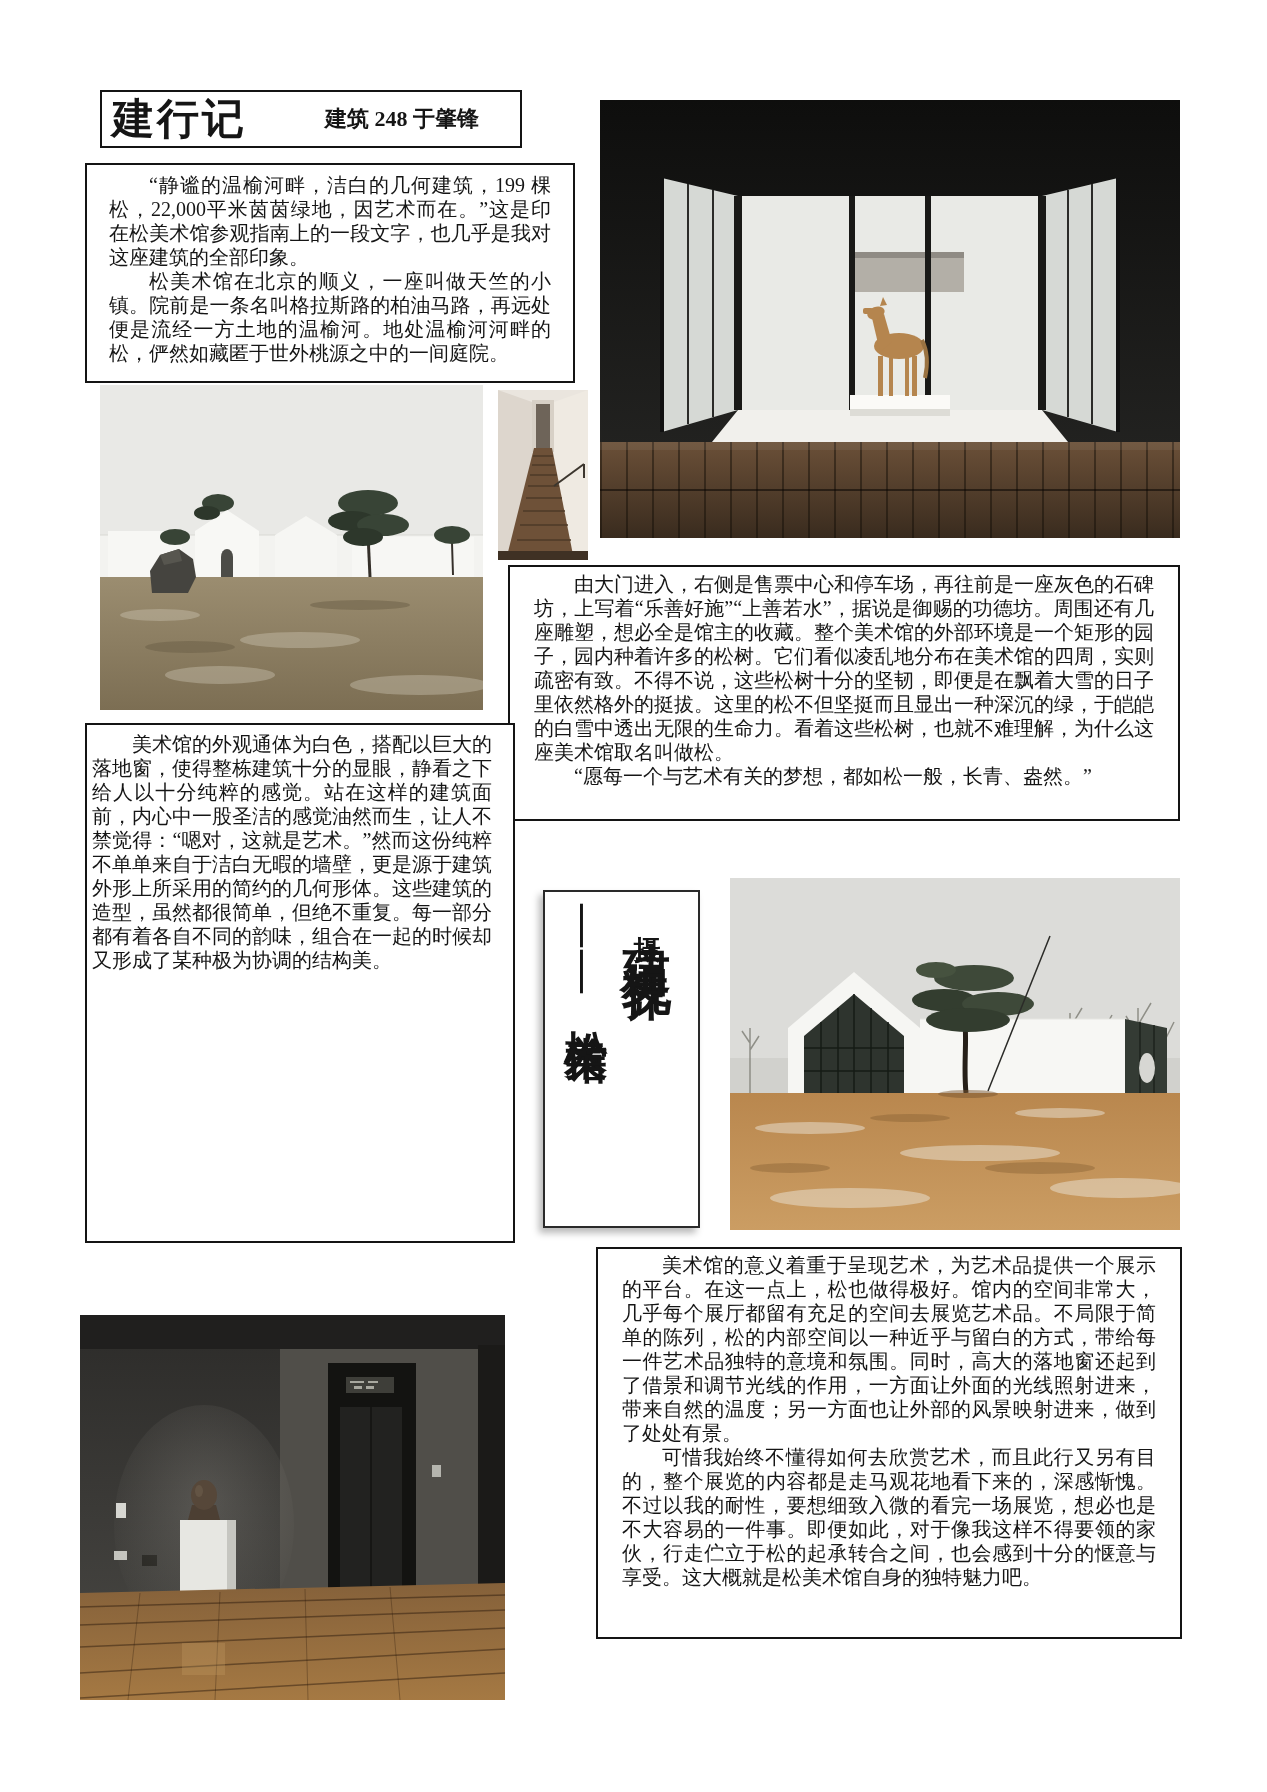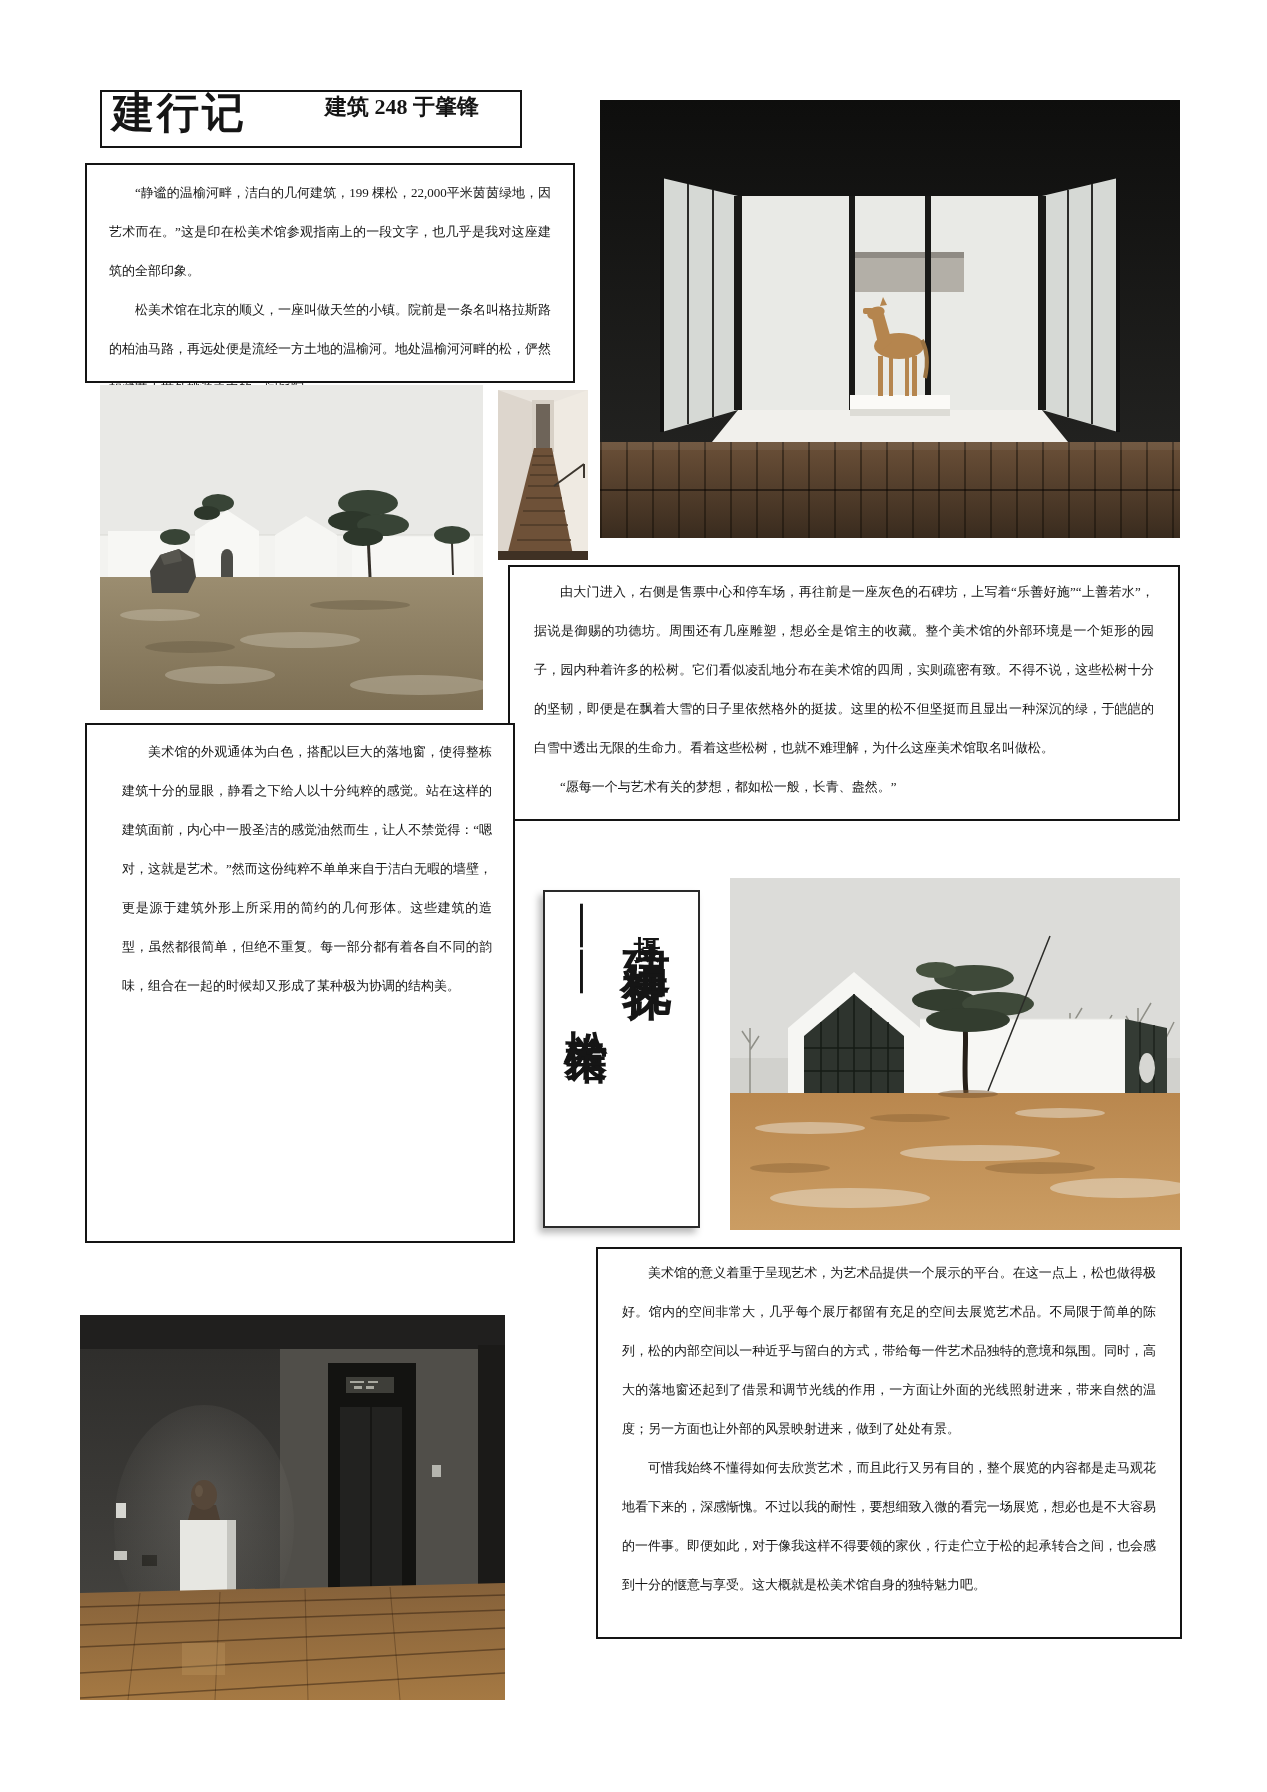--- a/index.html
+++ b/index.html
@@ -5,30 +5,30 @@
   html,body { margin:0; padding:0; background:#ffffff; }
   .page {
     position:relative; width:1267px; height:1792px; background:#ffffff;
     font-family:"Liberation Serif","DejaVu Serif",serif; color:#151515; overflow:hidden;
   }
   .box { position:absolute; box-sizing:border-box; border:2px solid #141414; background:#ffffff; }
   .photo { position:absolute; overflow:hidden; }
   .photo svg { display:block; width:100%; height:100%; }
 
   
-  .title-box { left:100px; top:90px; width:422px; height:58px; display:flex; align-items:flex-start; }
+  .title-box { left:100px; top:90px; width:422px; height:58px; display:flex; align-items:center; }
   .title-main { font-size:42px; font-weight:bold; letter-spacing:3px; margin-left:10px; line-height:1; }
   .title-sub  { font-size:22px; font-weight:bold; margin-left:78px; white-space:nowrap; }
 
   
-  .tb { text-align:justify; font-size:13px; line-height:39px; }
+  .tb { text-align:justify; font-size:20px; line-height:24px; }
   .tb p { margin:0; text-indent:2em; }
   #box-intro    { left:85px;  top:163px;  width:490px; height:220px; padding:8px 22px 0 22px; }
   #box-entry    { left:508px; top:565px;  width:672px; height:256px; padding:5px 24px 0 24px; }
-  #box-exterior { left:85px;  top:723px;  width:430px; height:520px; padding:7px 21px 0 35px; }
+  #box-exterior { left:85px;  top:723px;  width:430px; height:520px; padding:7px 21px 0 5px; }
   #box-interior { left:596px; top:1247px; width:586px; height:392px; padding:4px 24px 0 24px; }
 
   
   #ph-courtyard { left:600px; top:100px;  width:580px; height:438px; }
   #ph-grounds   { left:100px; top:385px;  width:383px; height:325px; }
   #ph-corridor  { left:498px; top:390px;  width:90px;  height:170px; }
   #ph-building  { left:730px; top:878px;  width:450px; height:352px; }
   #ph-gallery   { left:80px;  top:1315px; width:425px; height:385px; }
 
   

